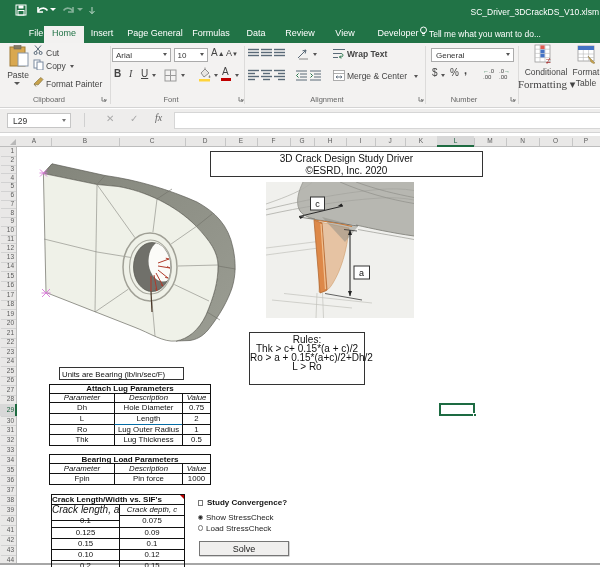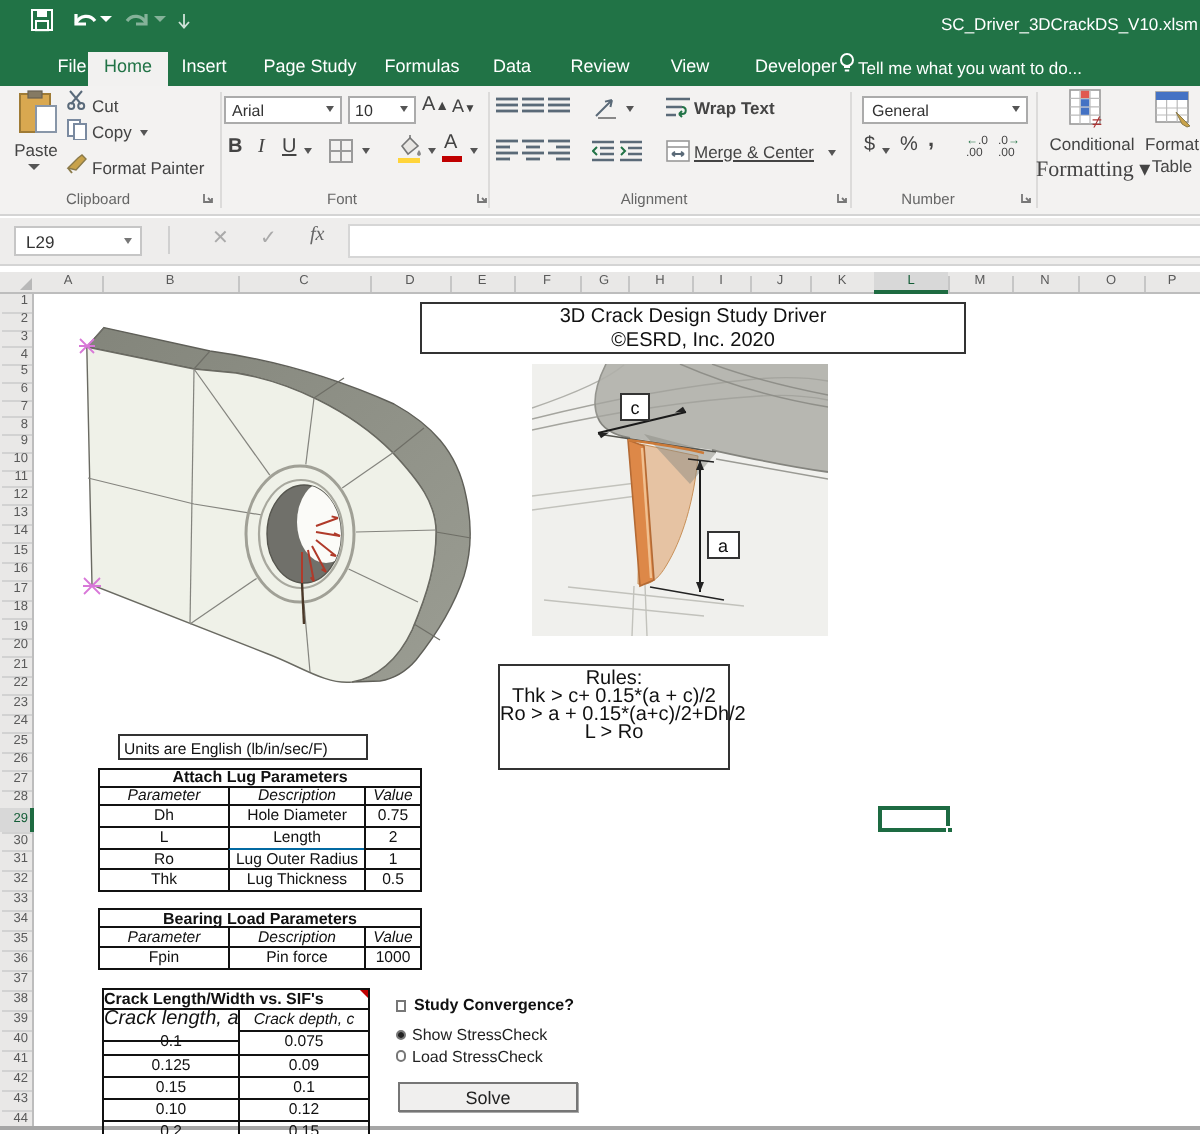--- a/index.html
+++ b/index.html
@@ -21,21 +21,21 @@
 <path d="M12,7.5 C10,3.5 5,3 2.5,6.5" fill="none" stroke="#fff" stroke-width="1.6"></path>
 </svg>
 <div class="abs" style="left:77px;top:8px;opacity:.45;width:0;height:0;border-left:3px solid transparent;border-right:3px solid transparent;border-top:3.5px solid #fff;"></div>
 <svg class="abs" style="left:89px;top:7px" width="6" height="8" viewBox="0 0 6 8">
 <path d="M3,0 L3,6 M0.5,4 L3,6.8 L5.5,4" stroke="#cfe3d8" stroke-width="0.9" fill="none"></path>
 </svg>
 <div class="abs" style="right:1px;top:7px;color:#fff;font-size:8.5px;">SC_Driver_3DCrackDS_V10.xlsm</div>
 <div class="abs" style="left:0;top:25px;width:600px;height:17.5px;background:#217346;"></div>
 <div class="abs" style="left:-24px;top:28px;width:120px;text-align:center;color:#fff;font-size:9px;">File</div>
 <div class="abs" style="left:42px;top:28px;width:120px;text-align:center;color:#fff;font-size:9px;">Insert</div>
-<div class="abs" style="left:95px;top:28px;width:120px;text-align:center;color:#fff;font-size:9px;">Page Study</div>
+<div class="abs" style="left:95px;top:28px;width:120px;text-align:center;color:#fff;font-size:9px;">Page General</div>
 <div class="abs" style="left:151px;top:28px;width:120px;text-align:center;color:#fff;font-size:9px;">Formulas</div>
 <div class="abs" style="left:196px;top:28px;width:120px;text-align:center;color:#fff;font-size:9px;">Data</div>
 <div class="abs" style="left:240px;top:28px;width:120px;text-align:center;color:#fff;font-size:9px;">Review</div>
 <div class="abs" style="left:285px;top:28px;width:120px;text-align:center;color:#fff;font-size:9px;">View</div>
 <div class="abs" style="left:338px;top:28px;width:120px;text-align:center;color:#fff;font-size:9px;">Developer</div>
 <div class="abs" style="left:44px;top:25.5px;width:40px;height:17px;background:#f2f1f0;"></div>
 <div class="abs" style="left:44px;top:28px;width:40px;text-align:center;color:#217346;font-size:9px;">Home</div>
 <svg class="abs" style="left:419px;top:26px" width="9" height="12" viewBox="0 0 9 12">
 <circle cx="4.5" cy="4" r="3" fill="none" stroke="#fff" stroke-width="1"></circle>
 <path d="M3,7.5 L6,7.5 M3.4,9.3 L5.6,9.3" stroke="#fff" stroke-width="1"></path>
@@ -160,21 +160,21 @@
 <svg class="abs" style="left:333px;top:48px" width="12" height="12" viewBox="0 0 12 12">
 <path d="M0,1.5 L12,1.5 M0,5.5 L8,5.5 M0,9.5 L5,9.5" stroke="#5a6a78" stroke-width="1.2"></path>
 <path d="M8,5.5 C10.5,5.5 10.5,9 8,9 L6.5,9 M6.5,9 L8,7.5 M6.5,9 L8,10.5" stroke="#217346" stroke-width="1" fill="none"></path>
 </svg>
 <div class="abs" style="left:347px;top:49px;font-size:8.5px;color:#444;font-weight:bold;">Wrap Text</div>
 <svg class="abs" style="left:333px;top:70px" width="12" height="11" viewBox="0 0 12 11">
 <rect x="0.5" y="0.5" width="11" height="10" fill="#fff" stroke="#999" stroke-width=".8"></rect>
 <path d="M0.5,3.5 L11.5,3.5" stroke="#999" stroke-width=".8"></path>
 <path d="M3,7 L9,7 M3,7 L4.5,5.8 M3,7 L4.5,8.2 M9,7 L7.5,5.8 M9,7 L7.5,8.2" stroke="#5a6a78" stroke-width=".9" fill="none"></path>
 </svg>
-<div class="abs" style="left:347px;top:70.5px;font-size:8.5px;color:#444;text-decoration:underline;">Merge &amp; Center</div>
+<div class="abs" style="left:347px;top:70.5px;font-size:8.5px;color:#444;">Merge &amp; Center</div>
 <div class="abs" style="left:414px;top:75px;width:0;height:0;border-left:2.5px solid transparent;border-right:2.5px solid transparent;border-top:3px solid #555;"></div>
 <div class="abs" style="left:431px;top:47.5px;width:83px;height:14px;background:#fff;border:1px solid #ababab;font-size:8px;color:#333;padding:2px 0 0 4px;">General</div>
 <div class="abs" style="left:506px;top:53px;width:0;height:0;border-left:2.5px solid transparent;border-right:2.5px solid transparent;border-top:3px solid #555;"></div>
 <div class="abs" style="left:432px;top:67px;font-size:10px;color:#444;">$</div>
 <div class="abs" style="left:441px;top:74px;width:0;height:0;border-left:2.5px solid transparent;border-right:2.5px solid transparent;border-top:3px solid #555;"></div>
 <div class="abs" style="left:450px;top:67px;font-size:10px;color:#444;">%</div>
 <div class="abs" style="left:464px;top:64px;font-size:11px;font-weight:bold;color:#444;">,</div>
 <div class="abs" style="left:483px;top:68px;font-size:6px;color:#444;letter-spacing:0;"><span style="color:#217346">←</span>.0<br>.00</div>
 <div class="abs" style="left:499px;top:68px;font-size:6px;color:#444;">.0<span style="color:#217346">→</span><br>.00</div>
 <svg class="abs" style="left:534px;top:44px" width="20" height="21" viewBox="0 0 20 21">
@@ -325,21 +325,21 @@
 <div class="abs" style="left:0;top:535.9px;width:14px;text-align:right;font-size:6.5px;color:#5a5a5a;">42</div>
 <div class="abs" style="left:1px;top:544.9px;width:15px;height:1px;background:#d2d2d2;"></div>
 <div class="abs" style="left:0;top:545.8px;width:14px;text-align:right;font-size:6.5px;color:#5a5a5a;">43</div>
 <div class="abs" style="left:1px;top:554.8px;width:15px;height:1px;background:#d2d2d2;"></div>
 <div class="abs" style="left:0;top:555.8px;width:14px;text-align:right;font-size:6.5px;color:#5a5a5a;">44</div>
 <div class="abs" style="left:1px;top:564.8px;width:15px;height:1px;background:#d2d2d2;"></div>
 <div class="abs" style="left:0;top:563px;width:600px;height:1.5px;background:#a6a6a6;"></div>
 <div class="abs" style="left:0;top:564.5px;width:600px;height:2.5px;background:#fff;"></div>
 <div class="abs" style="left:210px;top:151px;width:273px;height:26px;border:1px solid #333;text-align:center;font-size:10px;color:#111;line-height:12px;padding-top:1px;">3D Crack Design Study Driver<br>©ESRD, Inc. 2020</div>
 <div class="abs" style="left:249px;top:332px;width:116px;height:53px;border:1px solid #333;text-align:center;font-size:10px;color:#111;line-height:9px;padding-top:2px;">Rules:<br>Thk &gt; c+ 0.15*(a + c)/2<br>Ro &gt; a + 0.15*(a+c)/2+Dh/2<br>L &gt; Ro</div>
-<div class="abs" style="left:59px;top:367px;width:125px;height:13px;border:1px solid #333;font-size:7.8px;color:#111;padding:1.5px 0 0 2px;">Units are English (lb/in/sec/F)</div>
+<div class="abs" style="left:59px;top:367px;width:125px;height:13px;border:1px solid #333;font-size:7.8px;color:#111;padding:1.5px 0 0 2px;">Units are Bearing (lb/in/sec/F)</div>
 <div class="abs" style="left:49px;top:384px;width:162px;height:9.5px;border:1px solid #111;text-align:center;font-weight:bold;font-size:8px;color:#111;line-height:8.5px;">Attach Lug Parameters</div>
 <div class="abs" style="left:49px;top:393.5px;width:65px;height:9.5px;border-left:1px solid #111;border-right:none;border-bottom:1px solid #111;text-align:center;font-size:7.8px;font-style:italic;color:#111;line-height:8.5px;">Parameter</div>
 <div class="abs" style="left:114px;top:393.5px;width:68px;height:9.5px;border-left:1px solid #111;border-right:none;border-bottom:1px solid #111;text-align:center;font-size:7.8px;font-style:italic;color:#111;line-height:8.5px;">Description</div>
 <div class="abs" style="left:182px;top:393.5px;width:29px;height:9.5px;border-left:1px solid #111;border-right:1px solid #111;border-bottom:1px solid #111;text-align:center;font-size:7.8px;font-style:italic;color:#111;line-height:8.5px;">Value</div>
 <div class="abs" style="left:49px;top:403px;width:65px;height:11px;border-left:1px solid #111;border-right:none;border-bottom:1px solid #111;text-align:center;font-size:7.8px;color:#111;line-height:10px;">Dh</div>
 <div class="abs" style="left:114px;top:403px;width:68px;height:11px;border-left:1px solid #111;border-right:none;border-bottom:1px solid #111;text-align:center;font-size:7.8px;color:#111;line-height:10px;">Hole Diameter</div>
 <div class="abs" style="left:182px;top:403px;width:29px;height:11px;border-left:1px solid #111;border-right:1px solid #111;border-bottom:1px solid #111;text-align:center;font-size:7.8px;color:#111;line-height:10px;">0.75</div>
 <div class="abs" style="left:49px;top:414px;width:65px;height:10.5px;border-left:1px solid #111;border-right:none;border-bottom:1px solid #111;text-align:center;font-size:7.8px;color:#111;line-height:9.5px;">L</div>
 <div class="abs" style="left:114px;top:414px;width:68px;height:10.5px;border-left:1px solid #111;border-right:none;border-bottom:1px solid #0369a1;text-align:center;font-size:7.8px;color:#111;line-height:9.5px;">Length</div>
 <div class="abs" style="left:182px;top:414px;width:29px;height:10.5px;border-left:1px solid #111;border-right:1px solid #111;border-bottom:1px solid #111;text-align:center;font-size:7.8px;color:#111;line-height:9.5px;">2</div>

